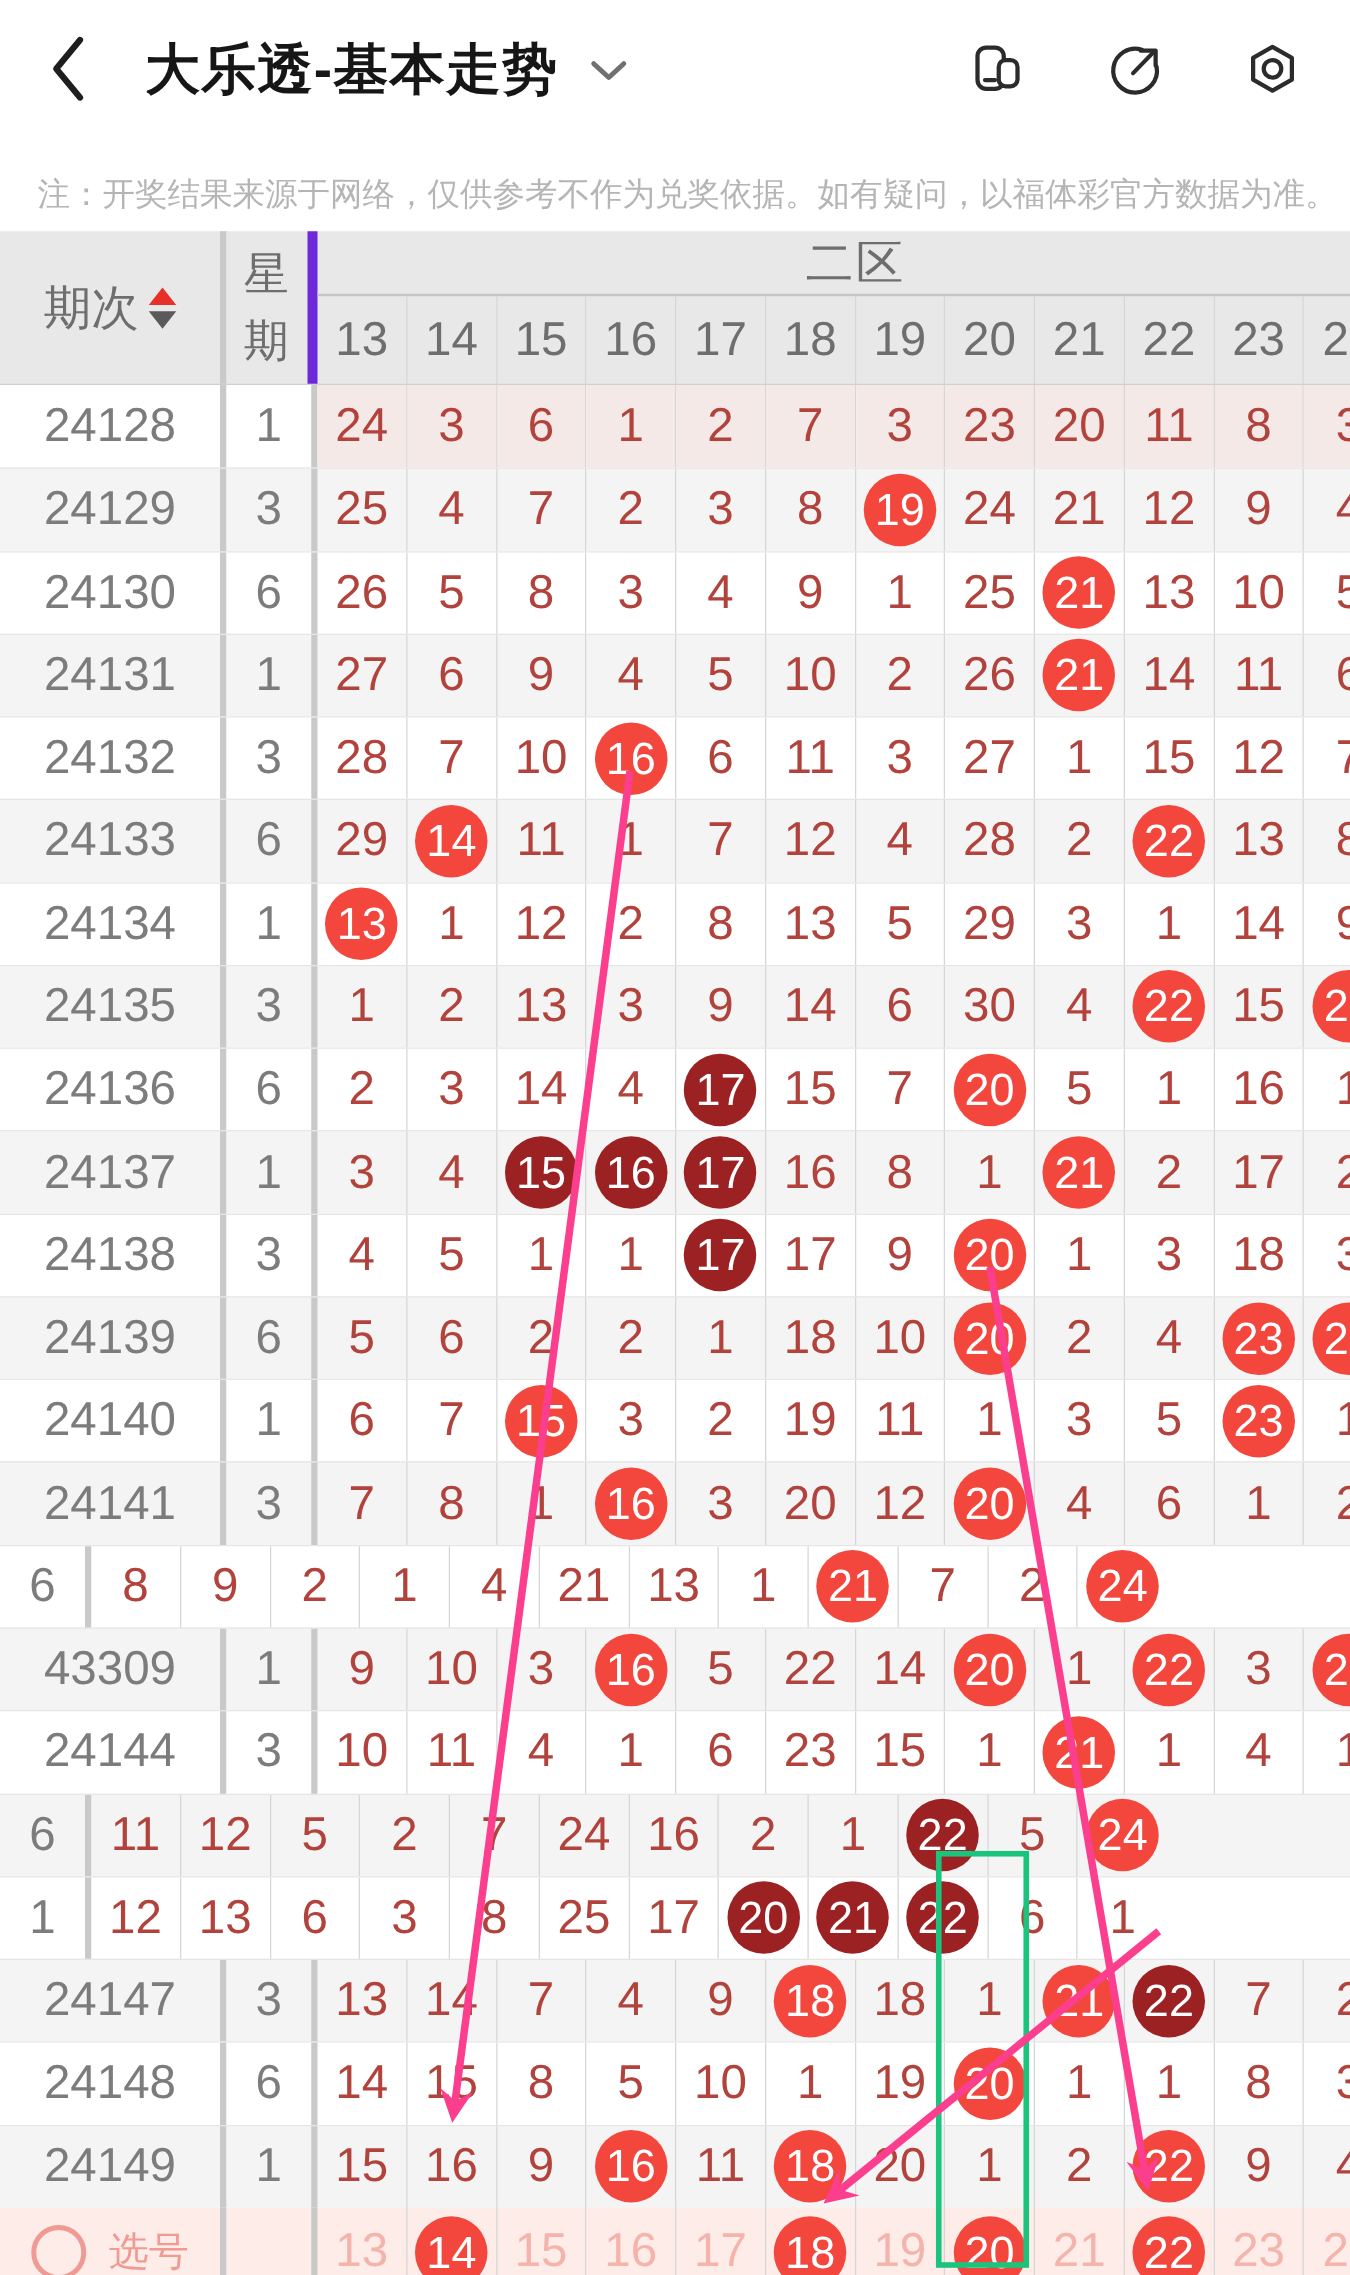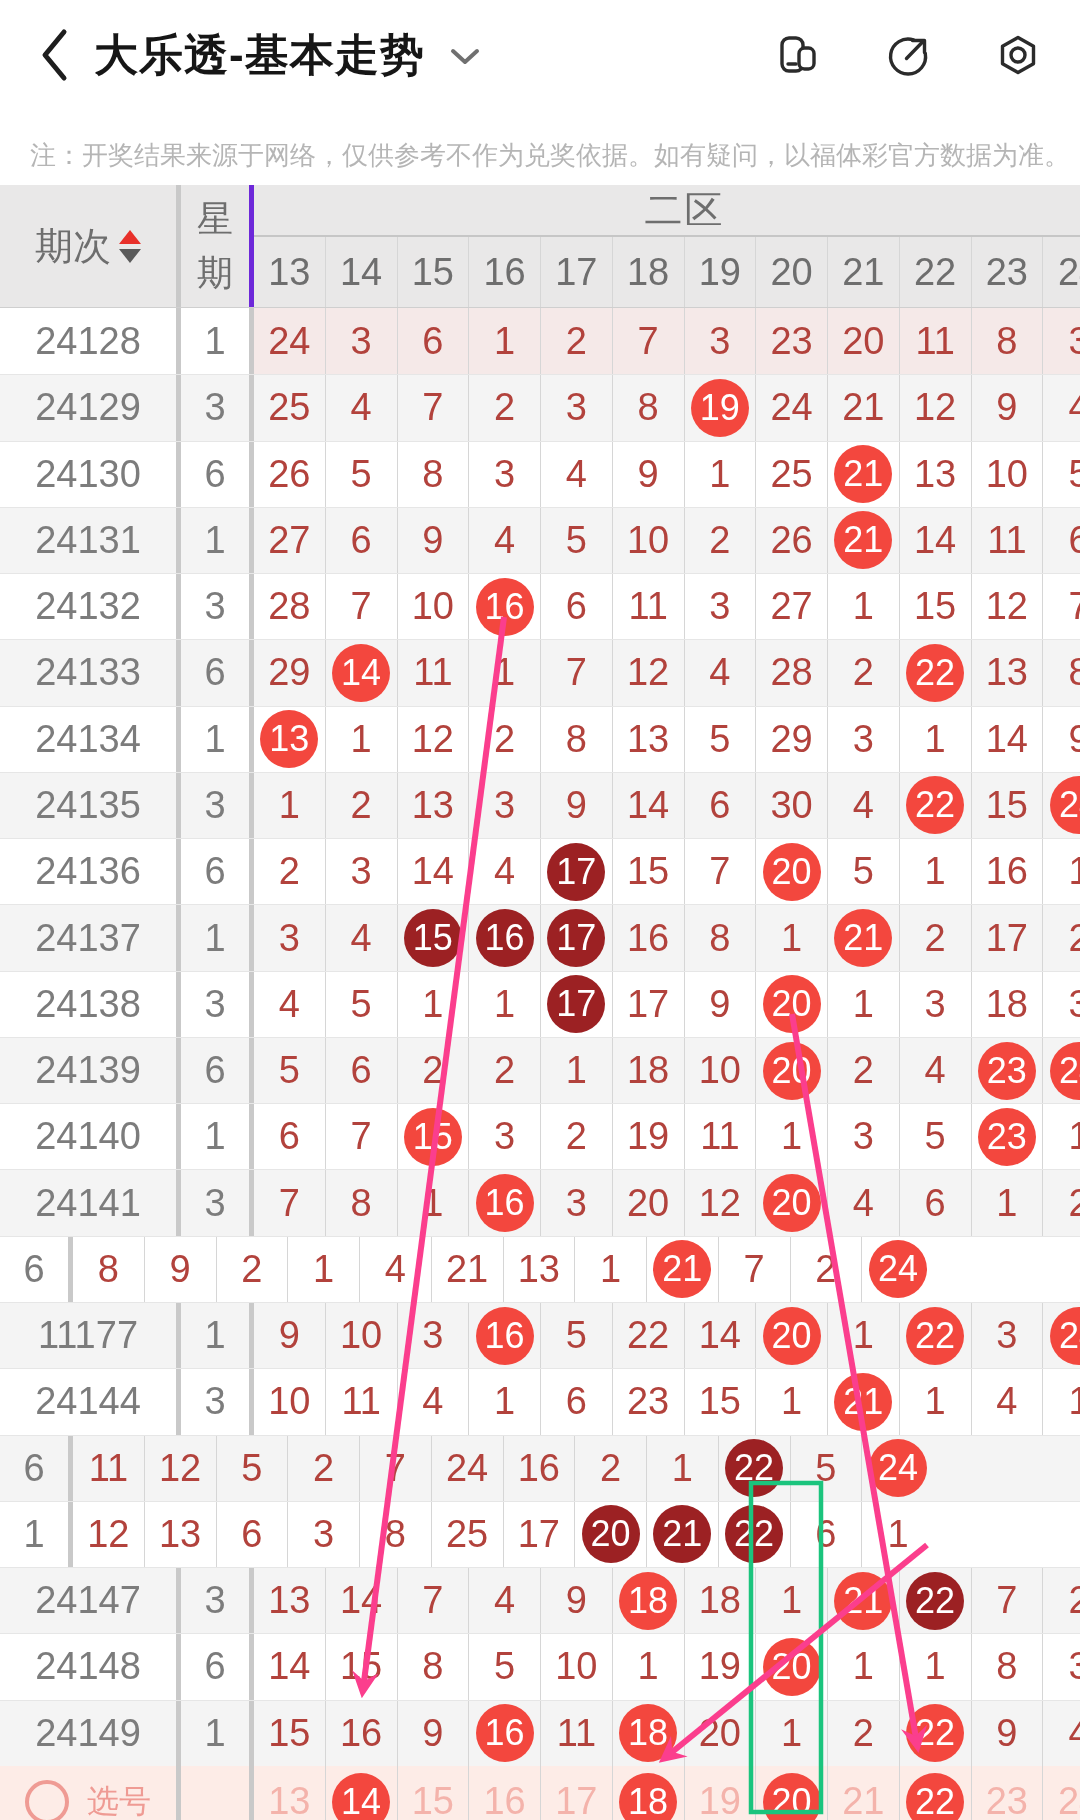--- a/index.html
+++ b/index.html
@@ -3,35 +3,35 @@
 <meta charset="utf-8">
 <style>
   *{margin:0;padding:0;box-sizing:border-box}
   html,body{background:#ffffff}
   body{font-family:"Liberation Sans","DejaVu Sans",sans-serif;-webkit-font-smoothing:antialiased}
   .screen{position:relative;width:1080px;height:1820px;background:#fff;overflow:hidden}
 
   
   .topbar{height:110px;display:flex;align-items:center;padding:0 38px 0 36px}
   .back-btn{width:36px;height:60px;display:flex;align-items:center;justify-content:center;cursor:pointer}
-  .title{font-size:44px;font-weight:700;color:#161616;margin-left:22px;letter-spacing:1px;white-space:nowrap}
+  .title{font-size:44px;font-weight:700;color:#161616;margin-left:44px;letter-spacing:1px;white-space:nowrap}
   .title-chevron{margin-left:24px;margin-top:8px;cursor:pointer}
   .topbar-icons{margin-left:auto;display:flex;align-items:center;gap:62px}
   .tb-icon{width:48px;height:48px;display:flex;align-items:center;justify-content:center;cursor:pointer}
 
   
   .note{height:75px;padding:28px 30px 0;font-size:26px;color:#b5b5b5;white-space:nowrap}
 
   
   .thead{display:flex;height:123px;background:#e9e8e8;border-bottom:1px solid #cfcfcf}
   .period-h{flex:0 0 181px;border-right:5px solid #c9c9c9;display:flex;align-items:center;justify-content:center;font-size:38px;color:#6e6e6e;gap:8px}
   .sort-arrows{display:flex;flex-direction:column;gap:5px;cursor:pointer}
   .tri-up{width:0;height:0;border-left:11px solid transparent;border-right:11px solid transparent;border-bottom:14px solid #e8302a}
   .tri-down{width:0;height:0;border-left:11px solid transparent;border-right:11px solid transparent;border-top:14px solid #5a5a5a}
-  .week-h{flex:0 0 73px;border-right:5px solid #6d28d9;font-size:36px;color:#6e6e6e;display:flex;align-items:center;justify-content:center;text-align:center;line-height:1.5;padding:0 14px}
+  .week-h{flex:0 0 73px;border-right:8px solid #6d28d9;font-size:36px;color:#6e6e6e;display:flex;align-items:center;justify-content:center;text-align:left;line-height:1.5;padding:0 14px}
   .zone{flex:0 0 861px;display:flex;flex-direction:column}
   .zone-title{height:52px;border-bottom:2px solid #c6c6c6;display:flex;align-items:center;justify-content:center;font-size:38px;color:#6e6e6e;letter-spacing:2px}
   .zone-cols{flex:1;display:flex}
   .colh{flex:0 0 71.75px;display:flex;align-items:center;justify-content:center;font-size:38px;color:#6e6e6e}
   .colh:not(:last-child){border-right:1px solid #d6d6d6}
 
   
   .rows{}
   .row{display:flex;height:66.27px;border-top:1px solid #e6e6e6}
   .row:first-child{border-top:none}
@@ -413,21 +413,21 @@
         <div class="cell num">
           <span class="ball hit">21</span>
         </div>
         <div class="cell num">7</div>
         <div class="cell num">2</div>
         <div class="cell num">
           <span class="ball hit">24</span>
         </div>
       </div>
       <div class="row">
-        <div class="cell period">11177</div>
+        <div class="cell period">43309</div>
         <div class="cell week">1</div>
         <div class="cell num">9</div>
         <div class="cell num">10</div>
         <div class="cell num">3</div>
         <div class="cell num">
           <span class="ball hit">16</span>
         </div>
         <div class="cell num">5</div>
         <div class="cell num">22</div>
         <div class="cell num">14</div>

